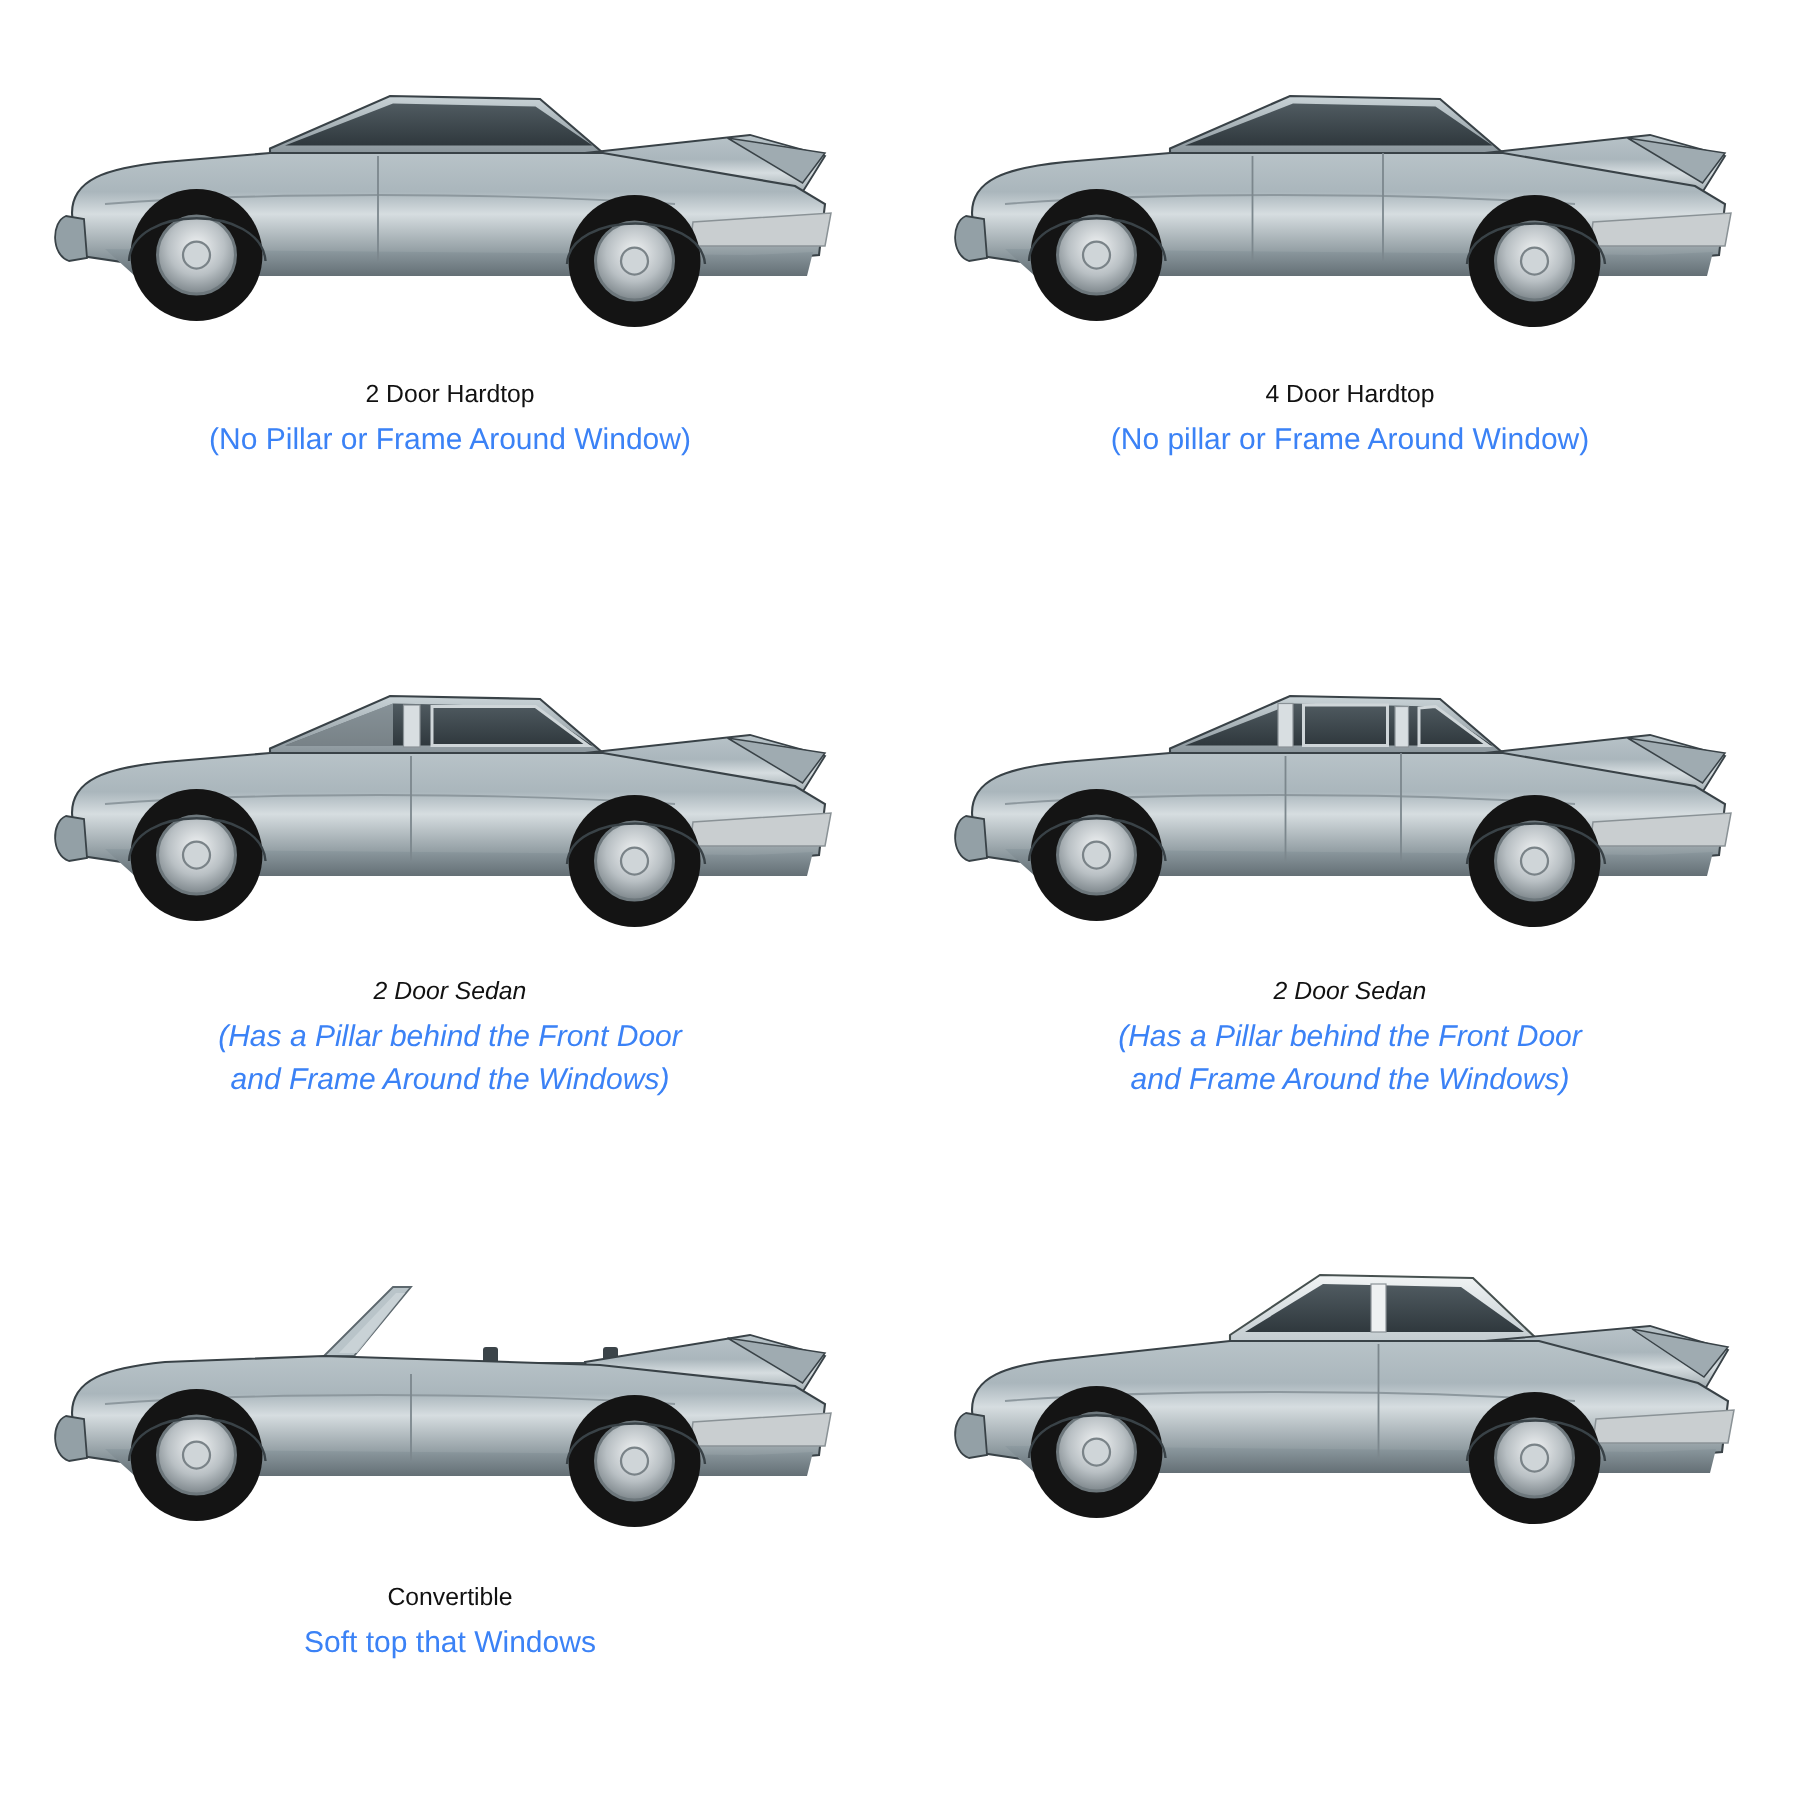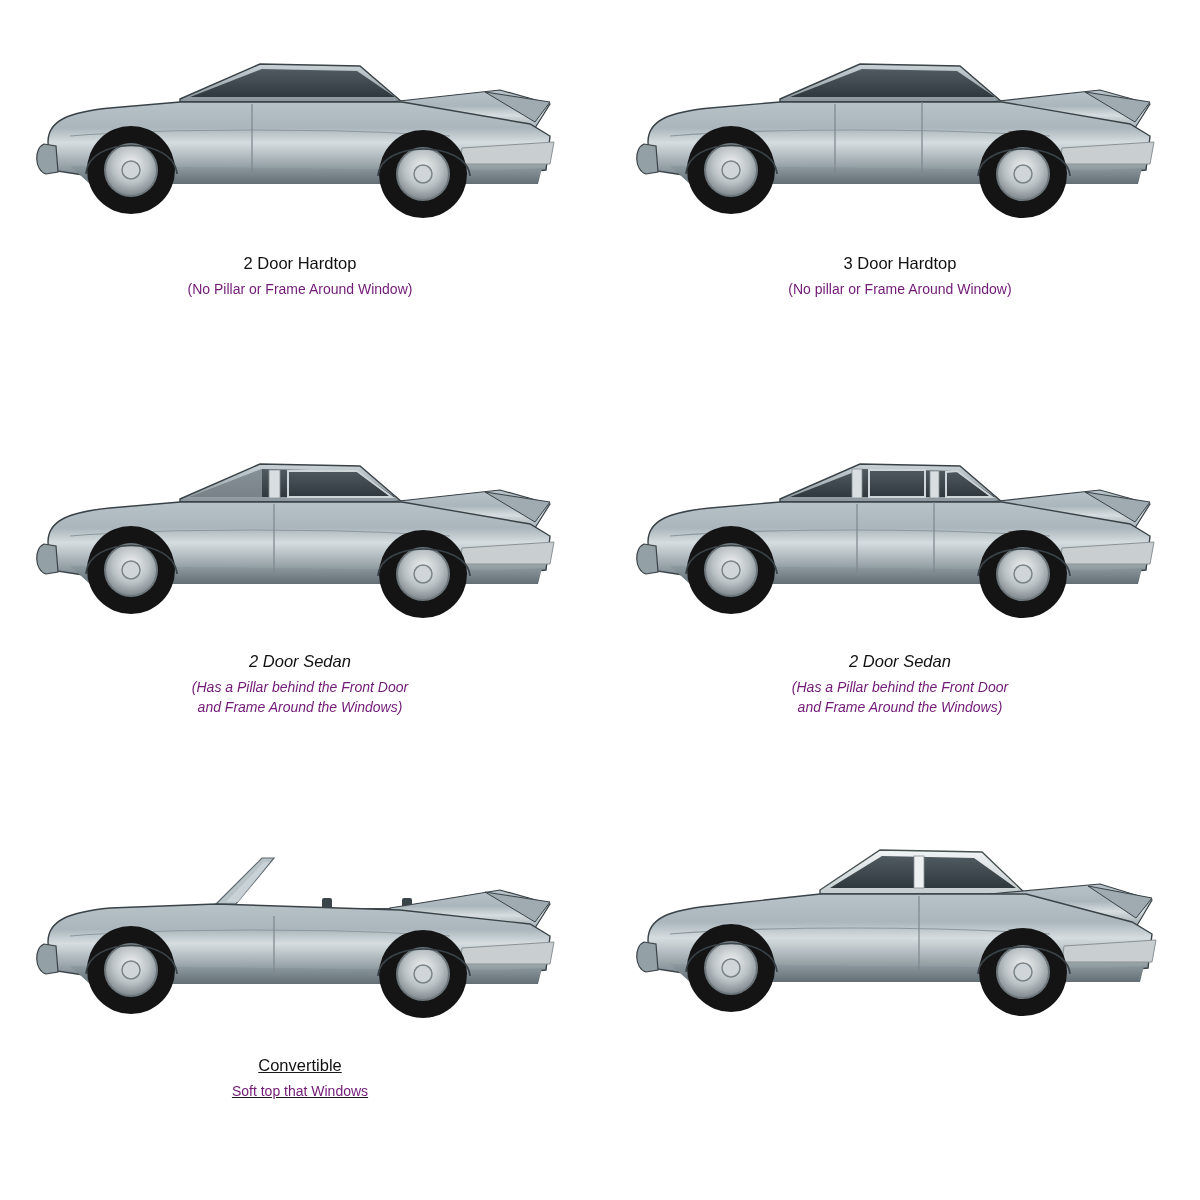--- a/index.html
+++ b/index.html
@@ -40,28 +40,28 @@
     text-align: center;
     line-height: 1.45;
   }
   .caption .title {
     font-size: 16.5px;
     color: #111111;
     display: block;
     margin-bottom: 3px;
   }
   .caption .sub {
-    font-size: 14px;
-    color: #701a75;
+    font-size: 20px;
+    color: #3b82f6;
     display: block;
   }
   
   .cell.r1 .caption { margin-top: 8px; }
   .cell.r2 .caption { margin-top: 6px; font-style: italic; }
-  .cell.r3 .caption { margin-top: 10px; text-decoration: underline; }
+  .cell.r3 .caption { margin-top: 10px; }
   svg { display: block; }
 </style>
 </head>
 <body>
 
 <div class="grid">
 
   <div class="cell r1">
     <div class="car-wrap">
       <svg width="540" height="210" viewBox="0 0 540 210" aria-hidden="true">
@@ -153,21 +153,21 @@
         <g>
           <circle cx="393" cy="150" r="44" fill="#141414"></circle>
           <circle cx="393" cy="150" r="26" fill="url(#hubA)" stroke="#6d777c" stroke-width="2"></circle>
           <circle cx="393" cy="150" r="9" fill="#cfd5d8" stroke="#7a8388" stroke-width="1.5"></circle>
         </g>
         <path d="M56 150 C58 112 144 112 147 150" fill="none" stroke="#394247" stroke-width="1.6"></path>
         <path d="M348 152 C350 116 437 116 440 152" fill="none" stroke="#394247" stroke-width="1.6"></path>
       </svg>
     </div>
     <div class="caption">
-      <span class="title">3 Door Hardtop</span>
+      <span class="title">4 Door Hardtop</span>
       <span class="sub">(No pillar or Frame Around Window)</span>
     </div>
   </div>
 
   <div class="cell r2">
     <div class="car-wrap">
       <svg width="540" height="210" viewBox="0 0 540 210" aria-hidden="true">
         <path d="M150 75 L230 40 L330 42 L372 78 L150 78 Z" fill="url(#roofA)" stroke="#394247" stroke-width="1.4"></path>
         <path d="M160 73 L232 45 L327 47 L365 73 Z" fill="url(#glassA)"></path>
 

